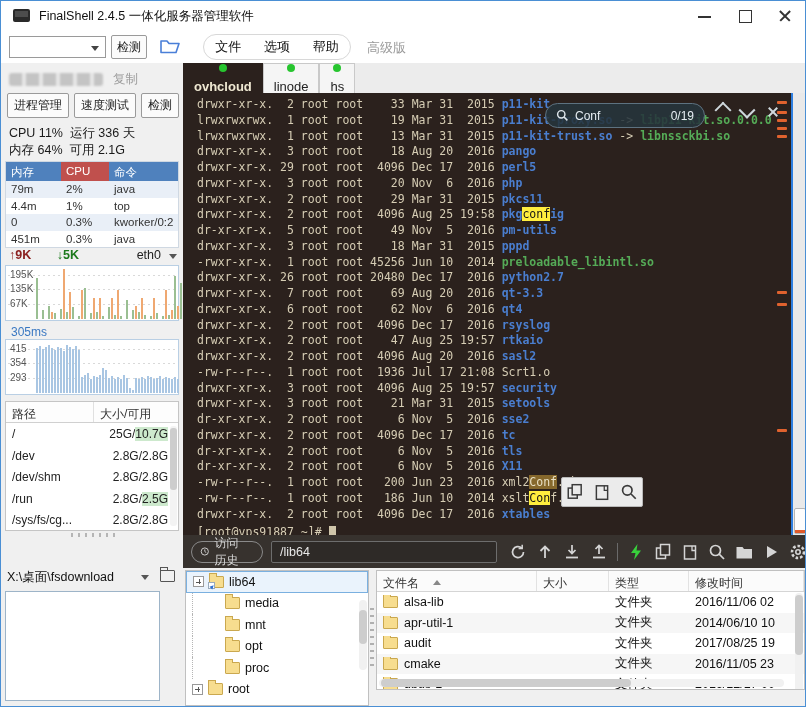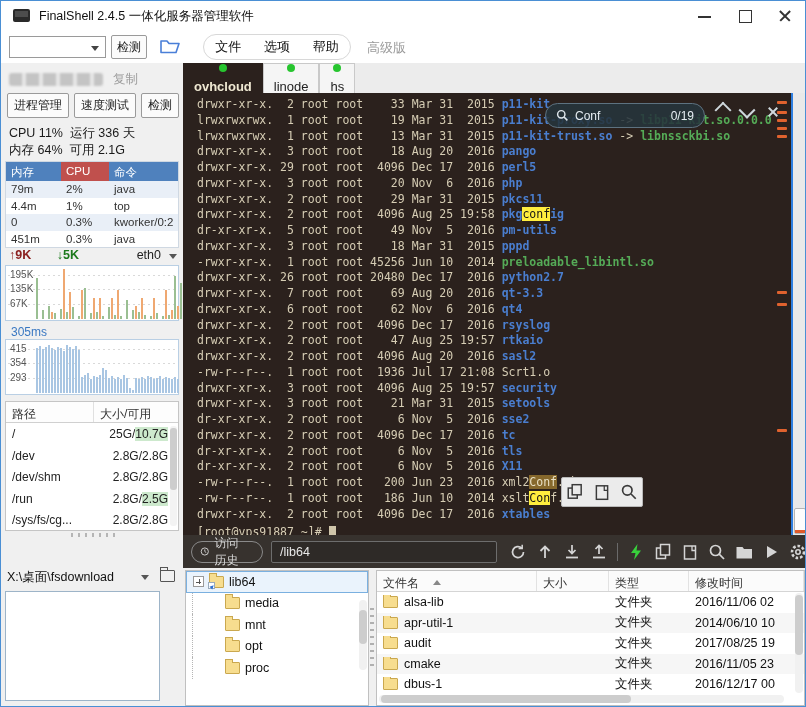--- a/index.html
+++ b/index.html
@@ -136,21 +136,21 @@
   .expander:after{content:"";position:absolute;left:4.5px;top:2px;width:1px;height:5px;background:#555;}
   .expander.none{visibility:hidden;}
   .folder{position:relative;width:15px;height:12px;background:#f7dd8f;border:1px solid #caa84f;border-radius:1px;flex:none;}
   .folder:before{content:"";position:absolute;left:-1px;top:-4px;width:6px;height:3px;background:#f7dd8f;border:1px solid #caa84f;border-bottom:none;}
   .linkarr{position:absolute;left:-2px;bottom:-2px;width:7px;height:7px;background:#fff;border:1px solid #9ab;}
   .linkarr:after{content:"";position:absolute;left:1px;top:1.5px;border:2.5px solid transparent;border-left:4px solid #2f6fd0;transform:rotate(-45deg);}
   #tree-scroll{position:absolute;right:1px;top:30px;width:8px;height:70px;background:#f1f1f1;border-radius:4px;}
   #tree-scroll .thumb{position:absolute;left:0;top:10px;width:8px;height:34px;background:#cdcdcd;border-radius:4px;}
   #fm-split{position:absolute;left:187px;top:40px;width:4px;height:60px;
      background:repeating-linear-gradient(180deg,#b0b0b0 0 2px,transparent 2px 7px);}
-  #fm-list{position:absolute;left:193px;top:2px;width:429px;height:136px;background:#fff;border:1px solid #c0c0c0;overflow:hidden;}
+  #fm-list{position:absolute;left:193px;top:2px;width:429px;height:120px;background:#fff;border:1px solid #c0c0c0;overflow:hidden;}
   #fl-head{display:flex;height:21px;background:#fbfbfb;border-bottom:1px solid #d5d5d5;font-size:12px;color:#333;}
   #fl-head div{padding:4px 0 0 6px;border-right:1px solid #e2e2e2;white-space:nowrap;}
   .colw0{width:160px;} .colw1{width:72px;} .colw2{width:80px;} .colw3{flex:1;}
   .sortasc{display:inline-block;margin-left:14px;border:4px solid transparent;border-bottom:5px solid #888;vertical-align:2px;}
   .frow{display:flex;align-items:center;height:20.5px;font-size:12.5px;color:#111;background:#fff;}
   .frow:nth-child(even){background:#f6f6f6;}
   .frow .fc0{width:160px;display:flex;align-items:center;gap:6px;padding-left:6px;overflow:hidden;}
   .frow .fc1{width:72px;padding-left:6px;} .frow .fc2{width:80px;padding-left:6px;}
   .frow .fc3{flex:1;padding-left:6px;white-space:nowrap;overflow:hidden;}
   #fl-hscroll{position:absolute;left:2px;bottom:2px;width:405px;height:8px;background:#f1f1f1;border-radius:4px;}
@@ -559,20 +559,25 @@
             <span class="indent"></span>
             <span class="expander none"></span>
             <span class="folder"></span>
             <span>opt</span>
           </div>
           <div class="trow">
             <span class="indent"></span>
             <span class="expander none"></span>
             <span class="folder"></span>
             <span>proc</span>
+          </div>
+          <div class="trow">
+            <span class="expander"></span>
+            <span class="folder"></span>
+            <span>root</span>
           </div>
         </div>
       <div id="tree-scroll" style="position:absolute;left:176px;top:32px;width:8px;height:70px;background:#f1f1f1;border-radius:4px;">
           <div class="thumb" style="position:absolute;left:0;top:10px;width:8px;height:34px;background:#cdcdcd;border-radius:4px;"></div>
         </div>
       <div id="fm-split"></div>
       <div id="fm-list">
         <div id="fl-head">
           <div class="colw0"><span>文件名</span><span class="sortasc"></span></div>
           <div class="colw1">大小</div>

